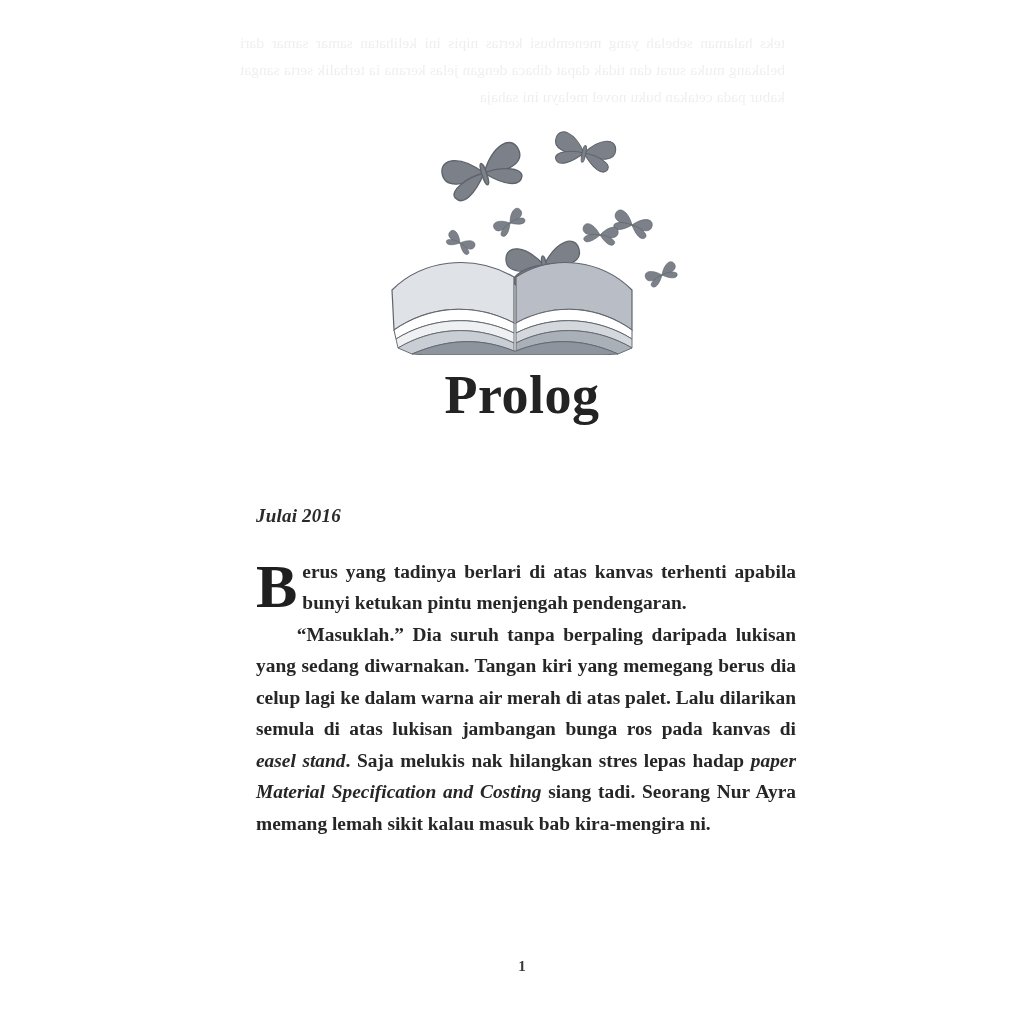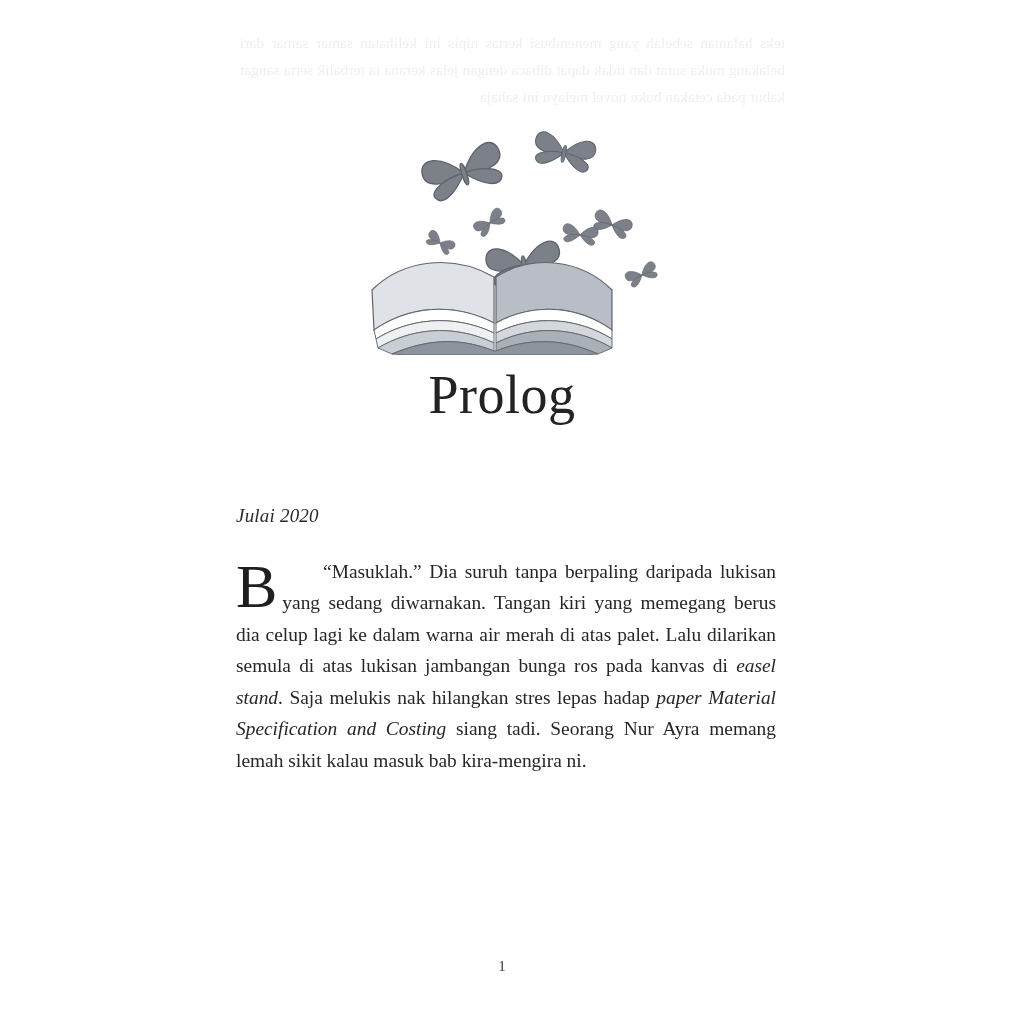--- a/index.html
+++ b/index.html
@@ -36,24 +36,25 @@
     line-height: 1.74;
     text-align: justify;
     transform: scaleX(-1);
     pointer-events: none;
     overflow: hidden;
     white-space: pre-wrap;
   }
 
   .content {
     position: absolute;
-    left: 228px;
+    left: 248px;
     top: 0;
     width: 548px;
     height: 1024px;
+    font-weight: bold;
   }
 
   
   .illustration {
     position: relative;
     height: 370px;
     width: 100%;
   }
   .illustration svg {
     position: absolute;
@@ -201,25 +202,25 @@
           <path d="M300 284 C 268 264 224 258 184 278 L 184 288 C 224 268 268 274 300 293 Z" fill="#d4d8dd" stroke="#5f646c" stroke-width="0.9"></path>
           <path d="M66 293 L 80 299 C 120 282 152 284 182 296 L 182 288 C 140 268 98 274 66 293 Z" fill="#c9ced4" stroke="#5f646c" stroke-width="0.9"></path>
           <path d="M300 293 L 286 299 C 248 282 214 284 184 296 L 184 288 C 224 268 268 274 300 293 Z" fill="#aab0b8" stroke="#5f646c" stroke-width="0.9"></path>
           <path d="M80 299 C 120 282 152 284 182 296 L 184 296 C 214 284 248 282 286 299 L 270 300 L 96 300 Z" fill="#8e949d" stroke="#5f646c" stroke-width="0.9"></path>
         </g>
       </svg>
     </div>
 
     <div class="chapter-title">Prolog</div>
 
-    <div class="dateline">Julai 2020</div>
+    <div class="dateline">Julai 2016</div>
 
     <div class="body-text">
       <p class="first">
-        <span class="dropcap">B</span>
+        <span class="dropcap">B</span><span>erus yang tadinya berlari di atas kanvas terhenti apabila bunyi ketukan pintu menjengah pendengaran.</span>
       </p>
       <p>
         <span>“Masuklah.” Dia suruh tanpa berpaling daripada lukisan yang sedang diwarnakan. Tangan kiri yang memegang berus dia celup lagi ke dalam warna air merah di atas palet. Lalu dilarikan semula di atas lukisan jambangan bunga ros pada kanvas di </span><i>easel stand</i><span>. Saja melukis nak hilangkan stres lepas hadap </span><i>paper Material Specification and Costing</i><span> siang tadi. Seorang Nur Ayra memang lemah sikit kalau masuk bab kira-mengira ni.</span>
       </p>
     </div>
 
     <div class="folio">1</div>
   </div>
 </div>
 

